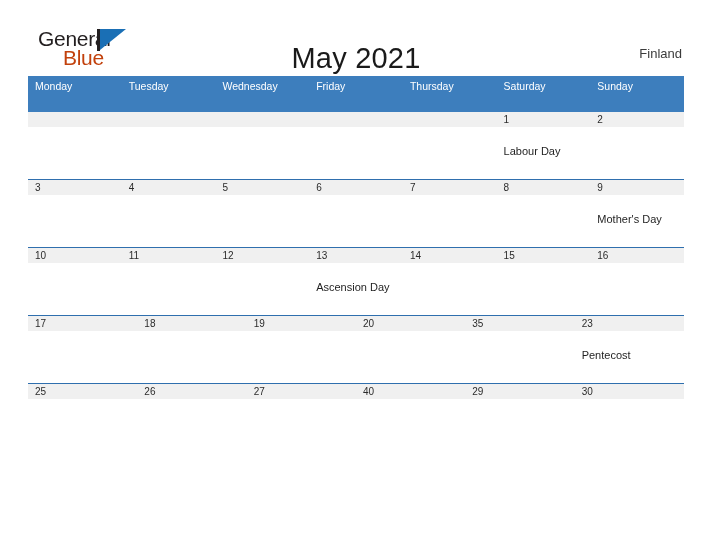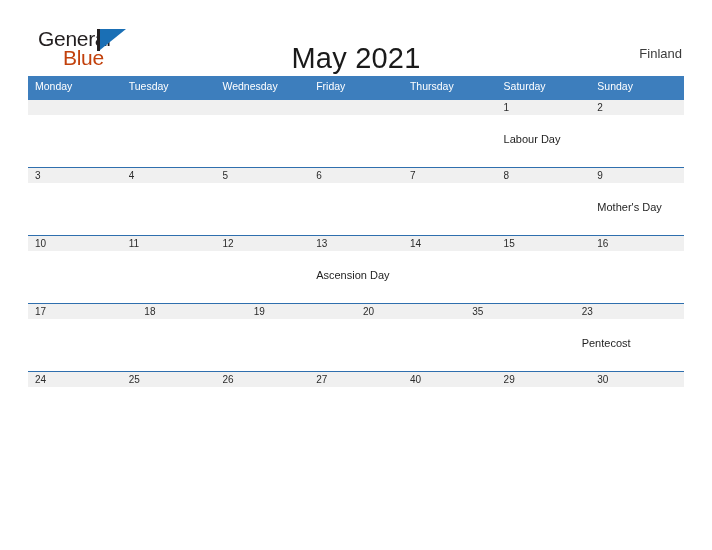--- a/index.html
+++ b/index.html
@@ -78,21 +78,21 @@
 
   
   .calendar {
     position: absolute;
     left: 28px; top: 76px;
     width: 656px;
   }
   .dow-row {
     display: flex;
     width: 656px;
-    height: 24px;
+    height: 36px;
     background: #3d7ebd;
   }
   .dow {
     flex: 1 1 0;
     min-width: 0;
     color: #ffffff;
     font-size: 10.5px;
     line-height: 20px;
     padding-left: 7px;
     white-space: nowrap;
@@ -263,23 +263,20 @@
             </div>
             <div class="cell">
               <div class="numband">23</div>
               <div class="event">Pentecost</div>
             </div>
           </div>
         </div>
         <div class="week">
           <div class="week-cells">
             <div class="cell">
-              <div class="numband">24</div>
-            </div>
-            <div class="cell">
               <div class="numband">25</div>
             </div>
             <div class="cell">
               <div class="numband">26</div>
             </div>
             <div class="cell">
               <div class="numband">27</div>
             </div>
             <div class="cell">
               <div class="numband">40</div>

